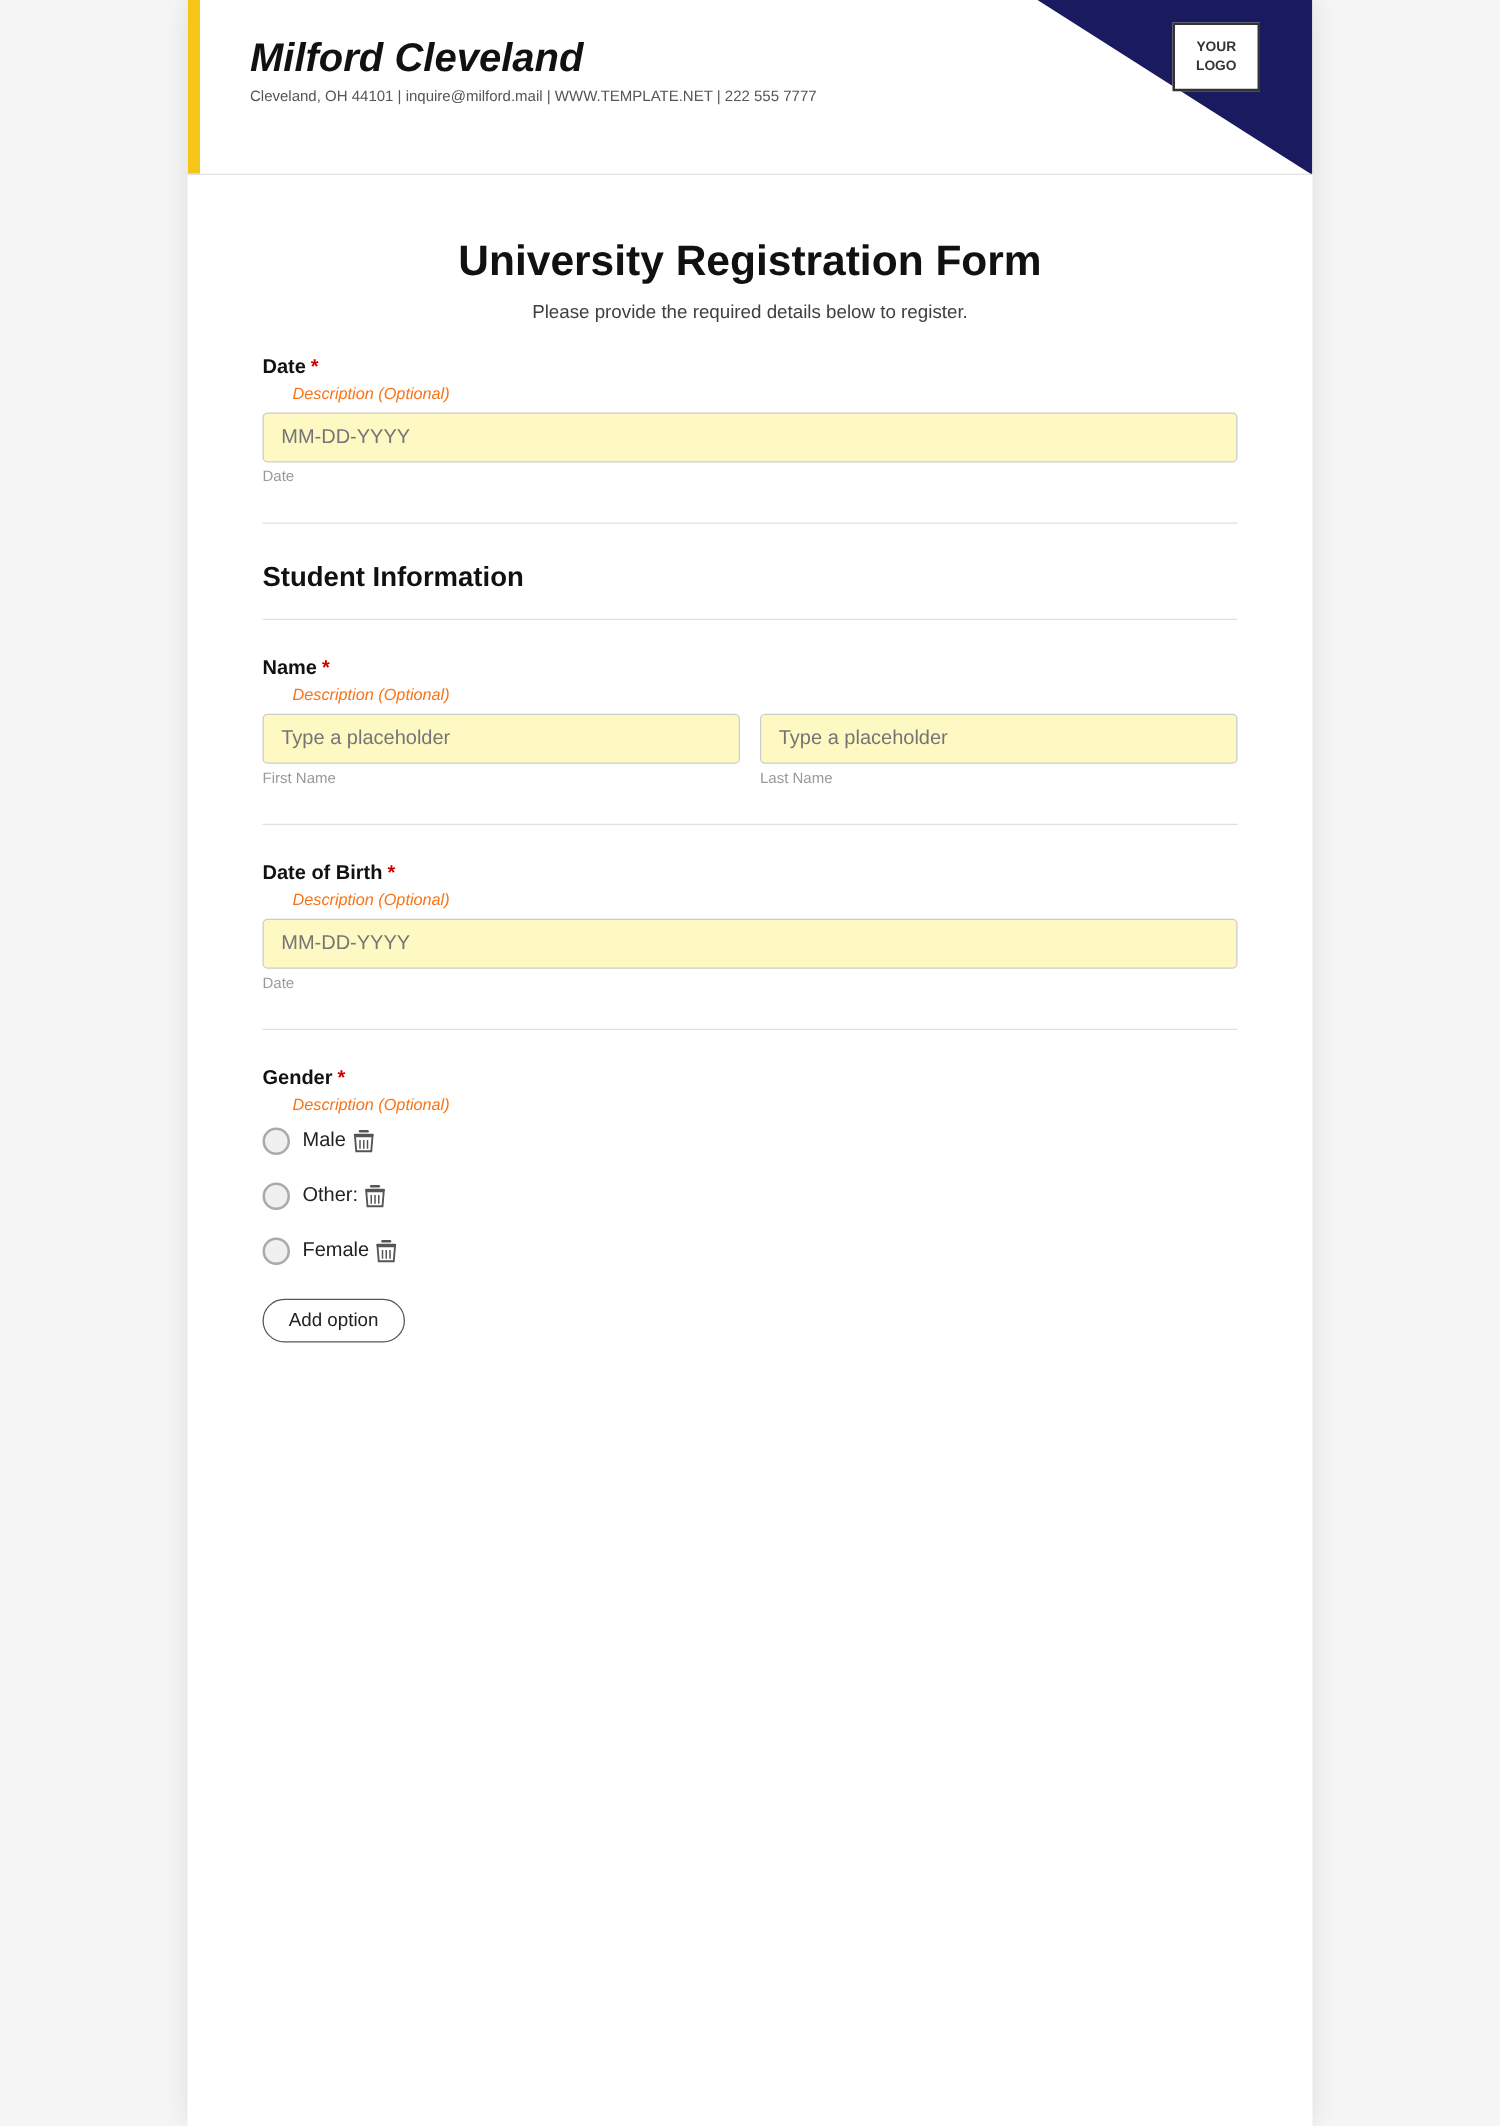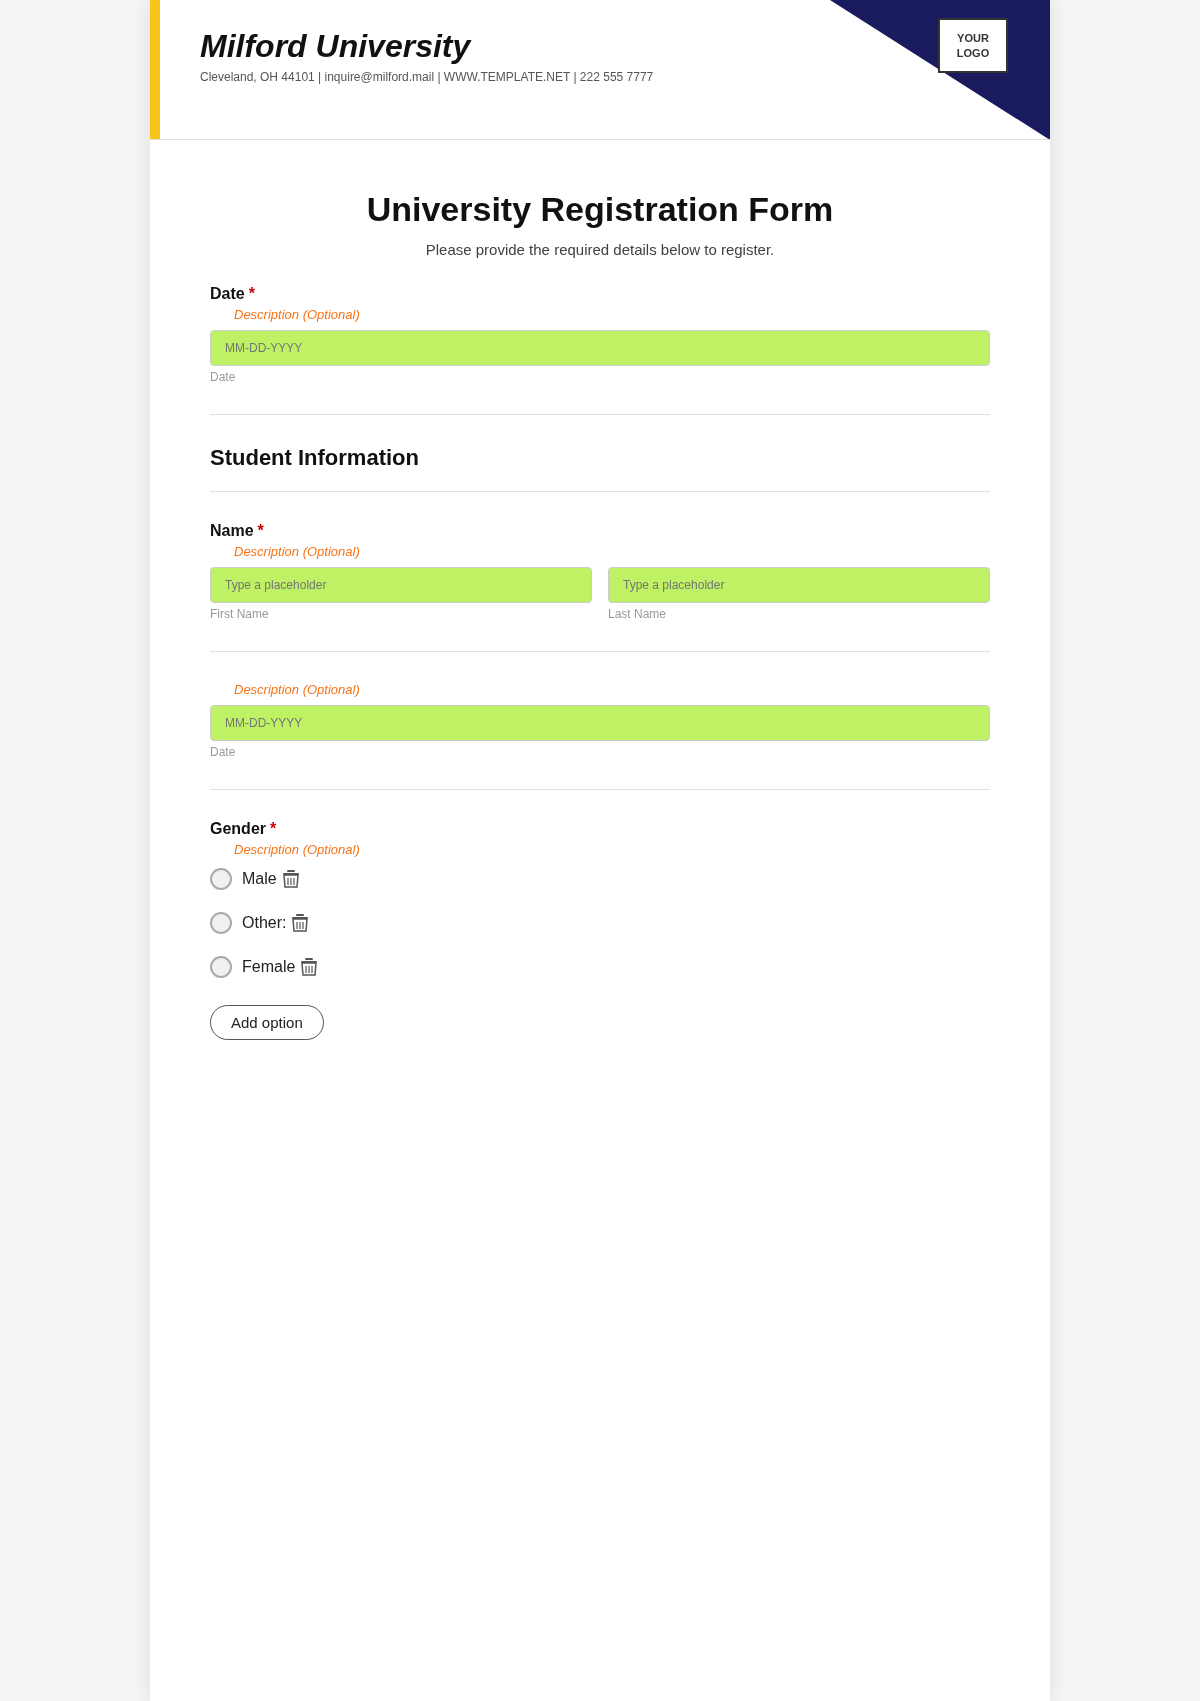--- a/index.html
+++ b/index.html
@@ -152,23 +152,23 @@
       font-style: italic;
       margin-bottom: 8px;
       margin-left: 24px;
     }
 
     .field-input {
       width: 100%;
       border: 1px solid #ccc;
       border-radius: 4px;
       padding: 10px 14px;
-      font-size: 12px;
+      font-size: 16px;
       color: #777;
-      background: #bef264;
+      background: #fef9c3;
       outline: none;
     }
 
     .field-hint {
       font-size: 12px;
       color: #999;
       margin-top: 4px;
     }
 
     
@@ -252,21 +252,21 @@
 
   <div class="header">
     <div class="header-left-accent"></div>
     <div class="header-navy-shape"></div>
 
     <div class="logo-box">
       <span>YOUR</span>
       <span>LOGO</span>
     </div>
 
-    <div class="header-logo-text">Milford University</div>
+    <div class="header-logo-text">Milford Cleveland</div>
     <div class="header-contact">Cleveland, OH 44101 | inquire@milford.mail | WWW.TEMPLATE.NET | 222 555 7777</div>
   </div>
 
   <div class="form-content">
 
     <h1 class="form-title">University Registration Form</h1>
     <p class="form-subtitle">Please provide the required details below to register.</p>
 
     <div class="field-group">
       <div class="field-label">
@@ -296,20 +296,23 @@
         <div class="col">
           <input class="field-input" type="text" placeholder="Type a placeholder" style="">
           <div class="col-hint">Last Name</div>
         </div>
       </div>
     </div>
 
     <hr class="divider">
 
     <div class="field-group">
+      <div class="field-label">
+        <span>Date of Birth</span><span class="required">*</span>
+      </div>
       <div class="field-description">Description (Optional)</div>
       <input class="field-input" type="text" placeholder="MM-DD-YYYY" style="">
       <div class="field-hint">Date</div>
     </div>
 
     <hr class="divider">
 
     <div class="field-group">
       <div class="field-label">
         <span>Gender</span><span class="required">*</span>

